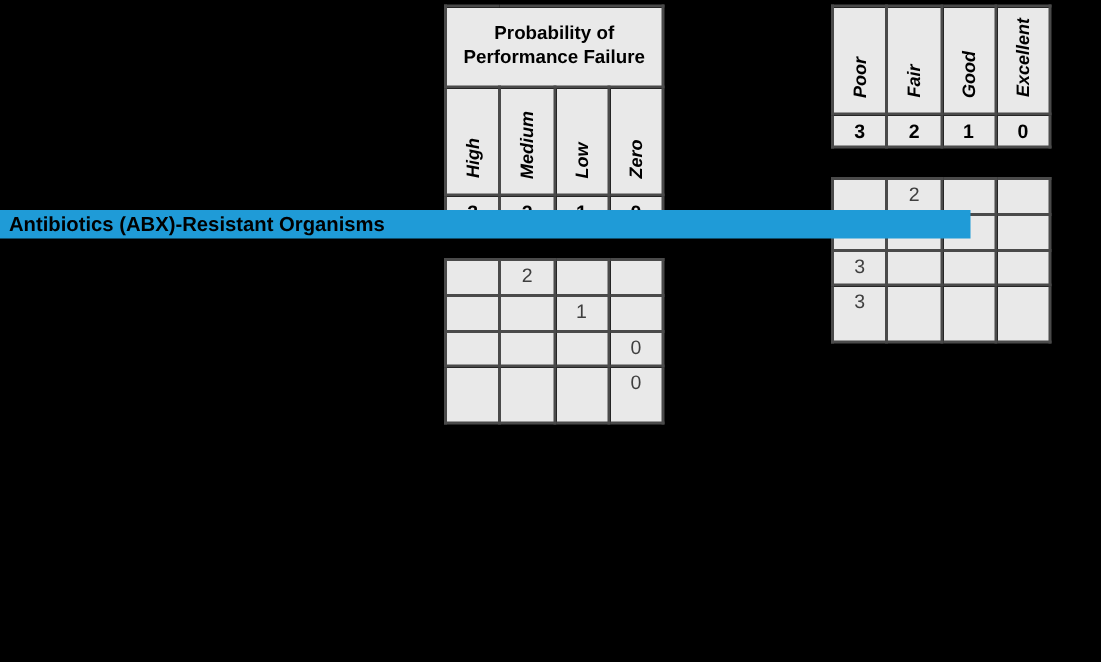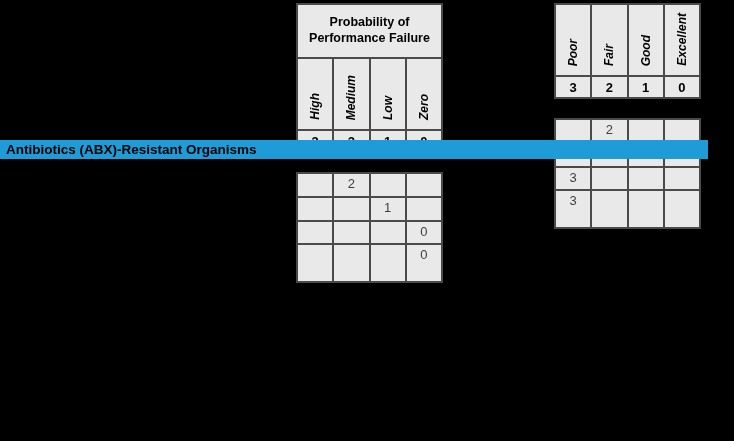--- a/index.html
+++ b/index.html
@@ -76,21 +76,21 @@
     vertical-align: top;
     padding-top: 2px;
     font-size: 13px;
     color: #3f3f3f;
   }
 
   #category-banner {
     position: absolute;
     left: 0;
     top: 140px;
-    width: 708px;
+    width: 647px;
     height: 19px;
     background: #1f9bd7;
     z-index: 5;
     display: flex;
     align-items: center;
     box-sizing: border-box;
     padding-left: 6px;
   }
   #category-banner .banner-text {
     font-weight: bold;

